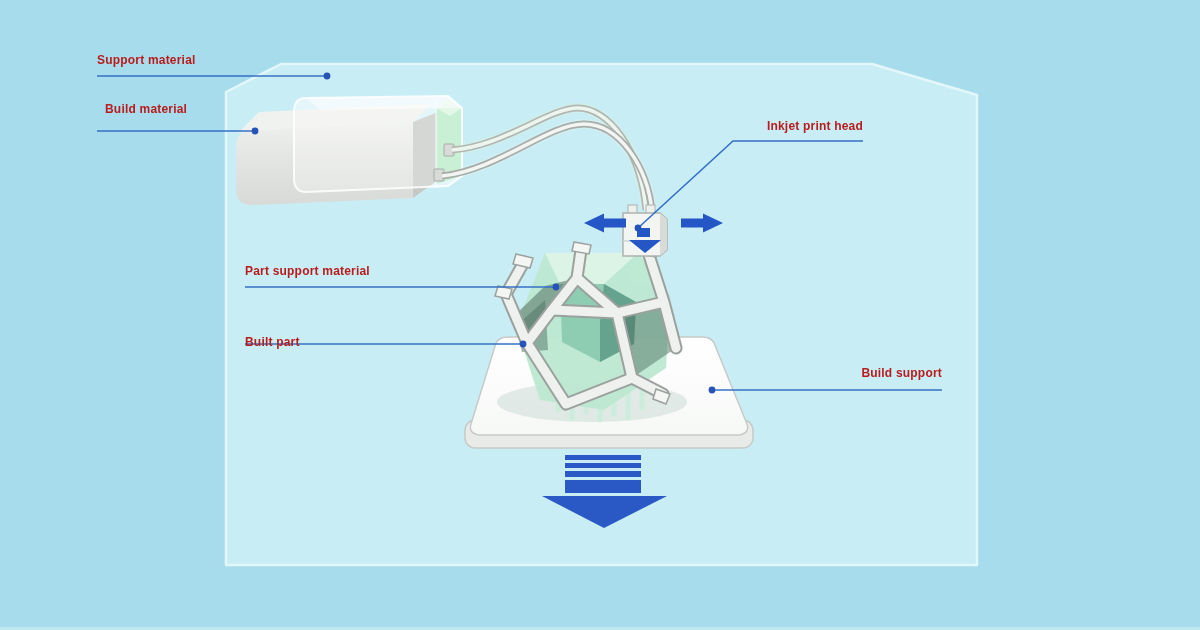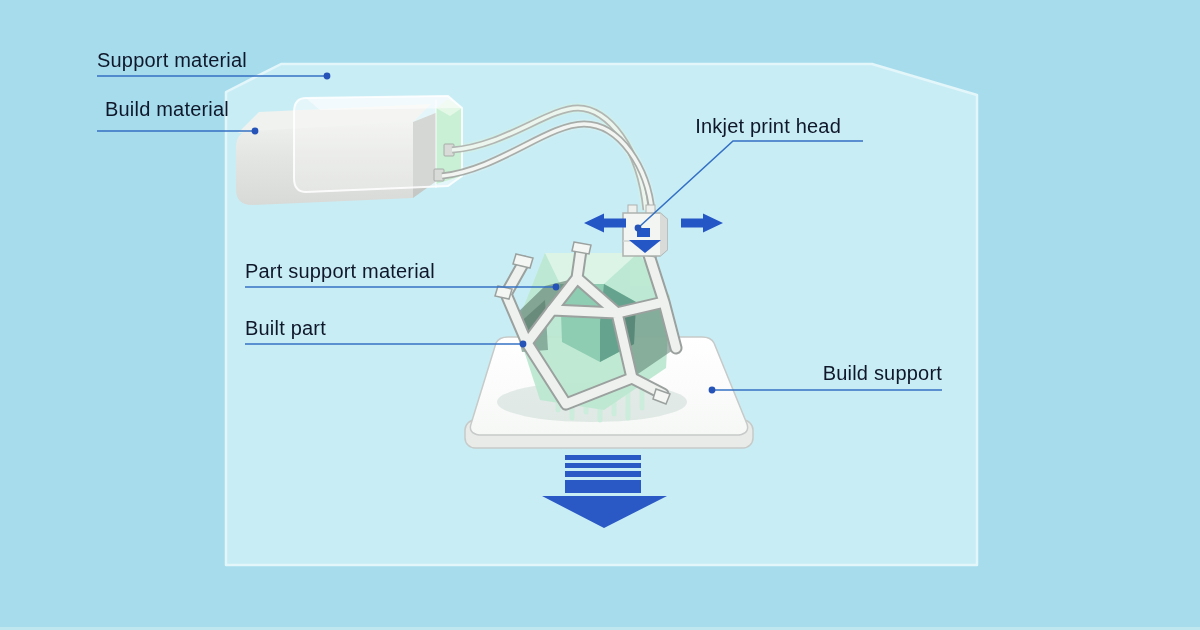--- a/index.html
+++ b/index.html
@@ -1,19 +1,19 @@
 <!DOCTYPE html>
 <html><head>
 <meta charset="utf-8">
 <style>
   html,body{margin:0;padding:0;width:1200px;height:630px;overflow:hidden;
     font-family:"Liberation Sans",sans-serif;}
   .stage{position:relative;width:1200px;height:630px;background:#a6dcec;}
   svg.scene{position:absolute;left:0;top:0;}
-  .label{position:absolute;color:#0f172a;font-size:20px;font-weight:normal;
+  .label{position:absolute;color:#b91c1c;font-size:12px;font-weight:bold;
     letter-spacing:.2px;white-space:nowrap;line-height:19px;}
   .label.right{text-align:right;}
 </style>
 </head>
 <body>
 
 <div class="stage">
 
   <svg class="scene" width="1200" height="630" viewBox="0 0 1200 630">
 
@@ -156,17 +156,17 @@
       <circle cx="255" cy="131" r="3.4"></circle>
       <circle cx="638" cy="228" r="3.4"></circle>
       <circle cx="556" cy="287" r="3.4"></circle>
       <circle cx="523" cy="344" r="3.4"></circle>
       <circle cx="712" cy="390" r="3.4"></circle>
     </g>
   </svg>
 
   <div class="label" style="left:97px;top:51px;">Support material</div>
   <div class="label" style="left:97px;top:100px;margin-left:8px;">Build material</div>
-  <div class="label right" style="left:691px;top:117px;width:150px;">Inkjet print head</div>
+  <div class="label right" style="left:713px;top:117px;width:150px;">Inkjet print head</div>
   <div class="label" style="left:245px;top:262px;">Part support material</div>
-  <div class="label" style="left:245px;top:319px;">Built part</div>
+  <div class="label" style="left:245px;top:333px;">Built part</div>
   <div class="label right" style="left:792px;top:364px;width:150px;">Build support</div>
 </div>
 
 </body></html>

